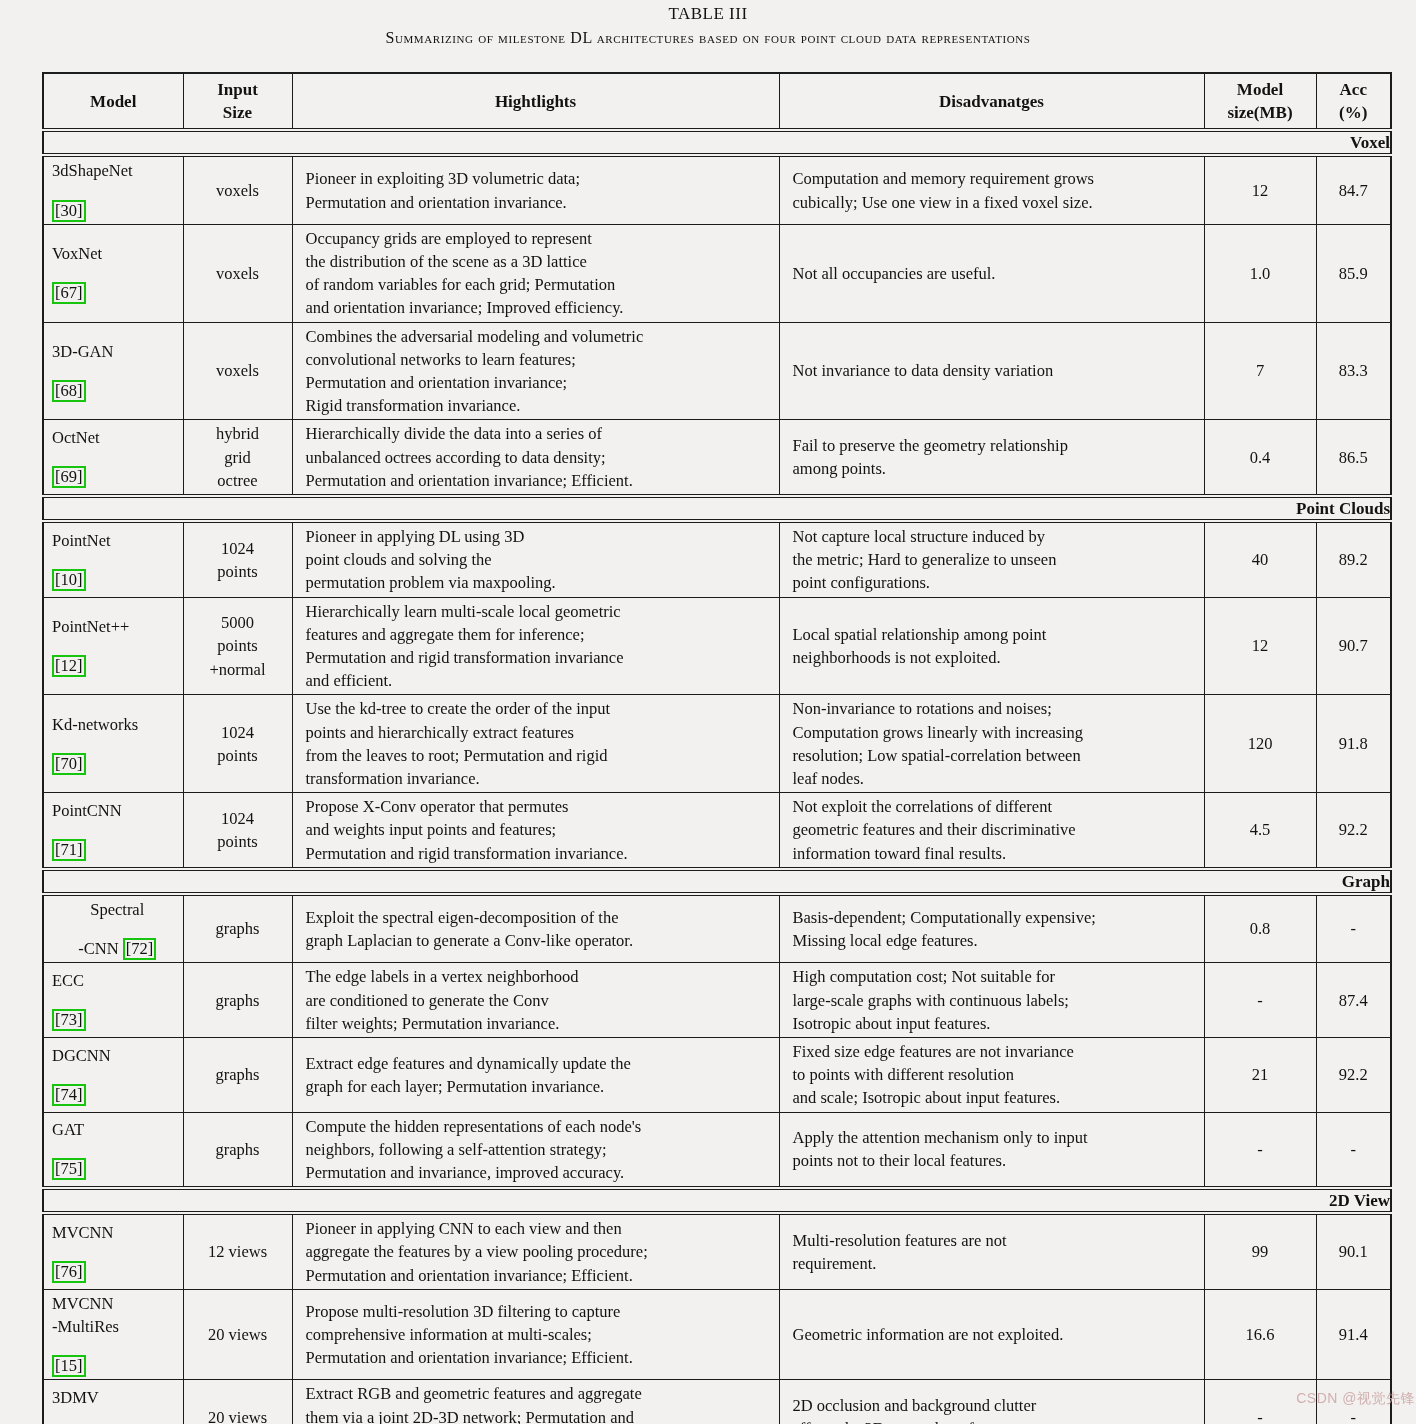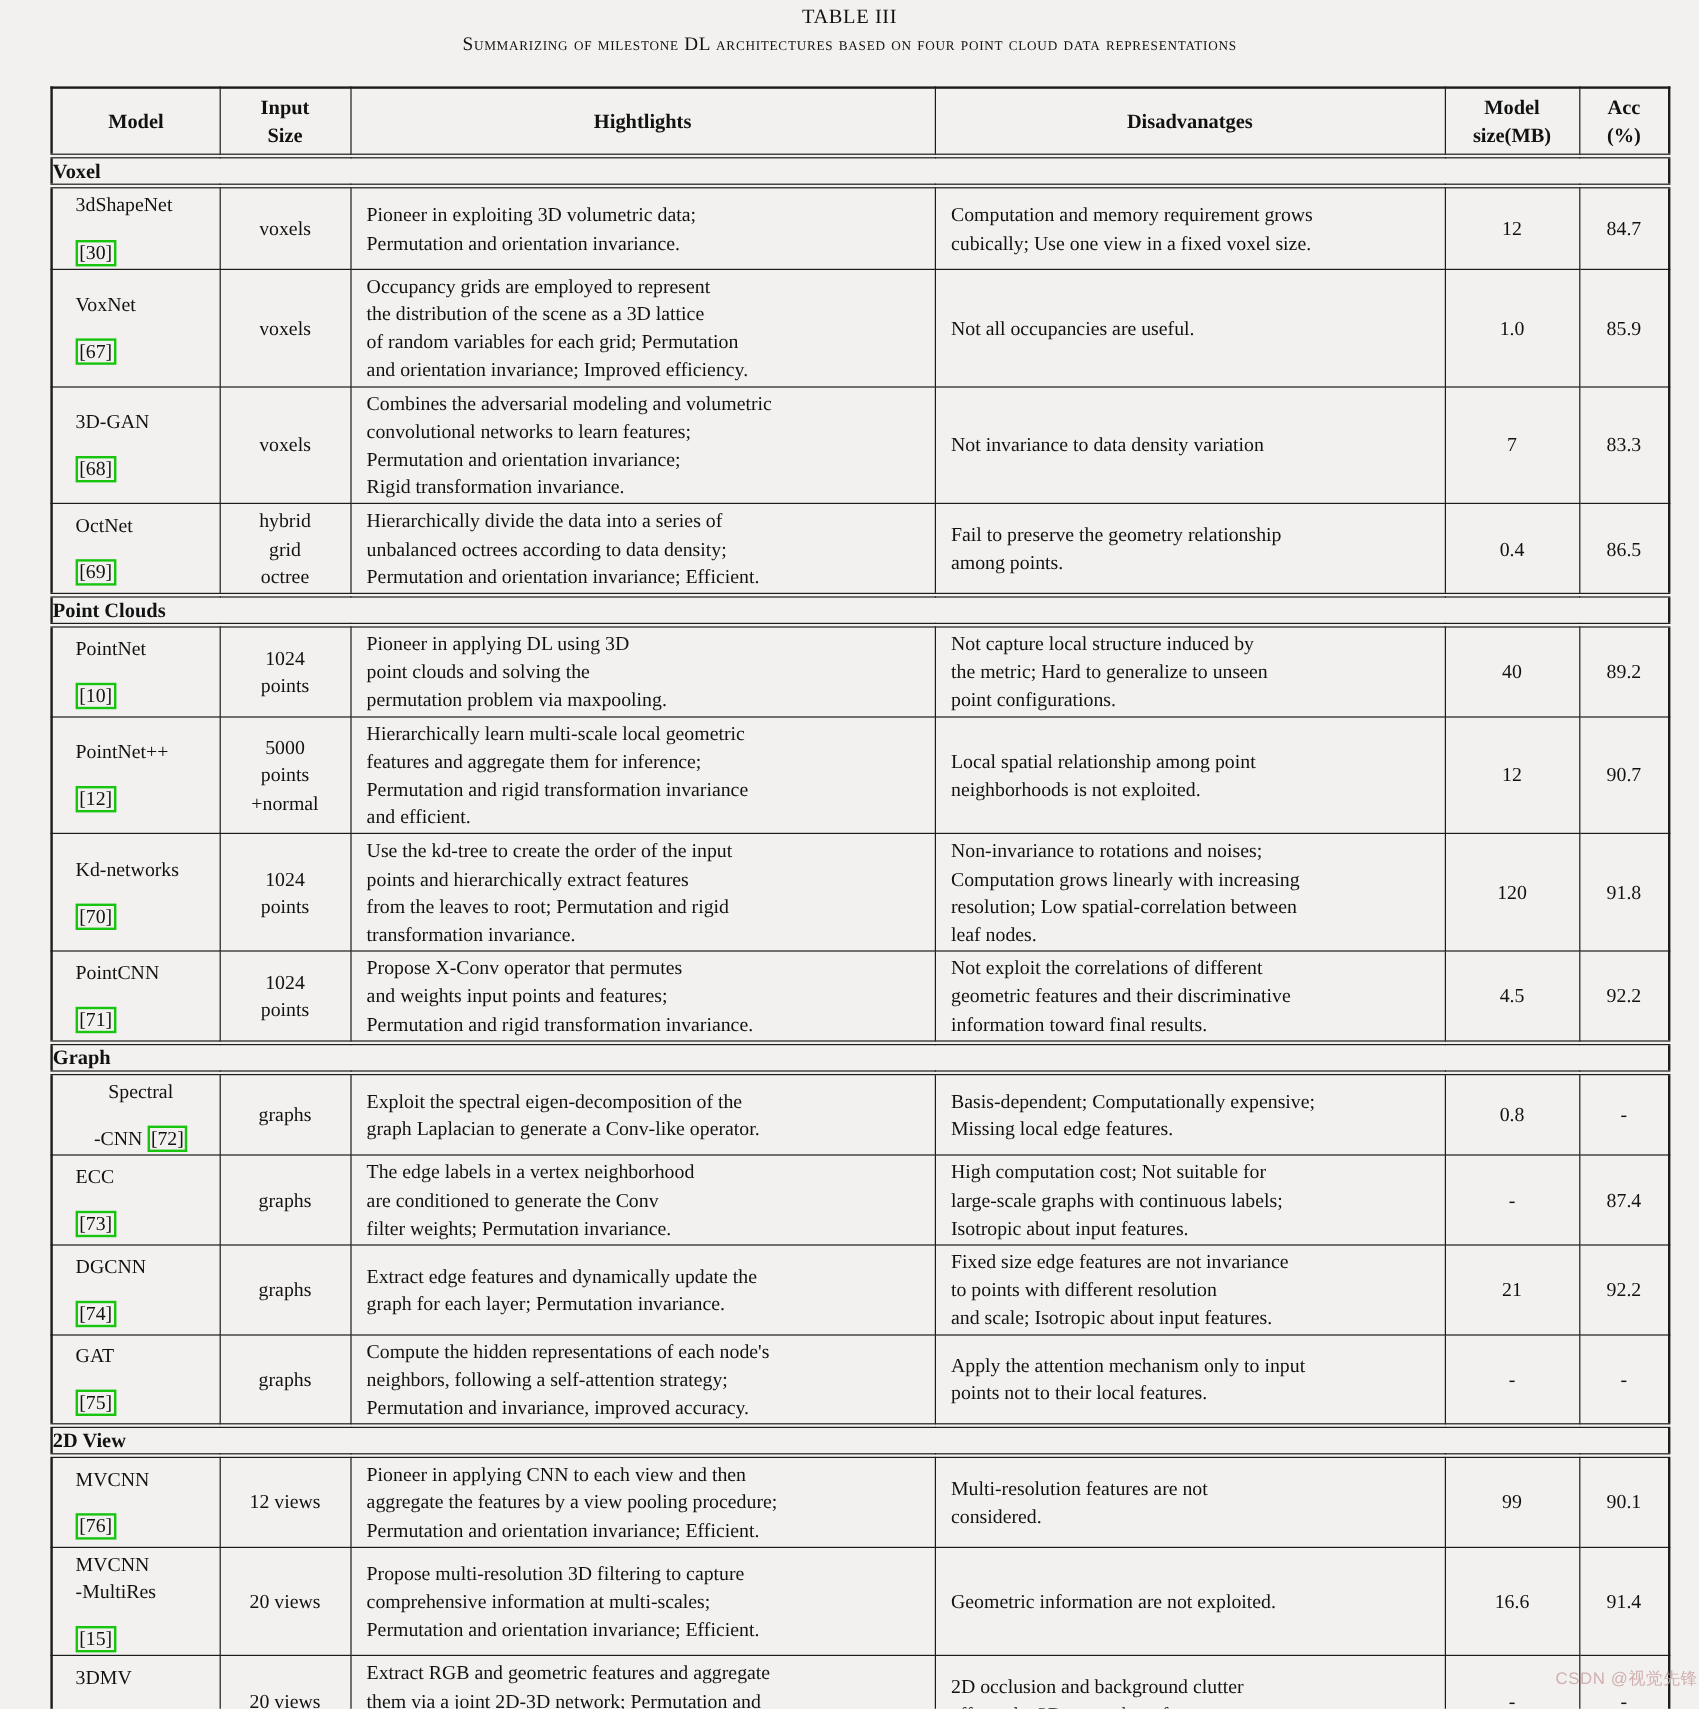--- a/index.html
+++ b/index.html
@@ -50,30 +50,30 @@
   th{
     font-weight:bold;
     font-size:17px;
     text-align:center;
     white-space:pre-line;
     padding:4px 2px;
   }
   td.section{
     font-weight:bold;
     font-size:17px;
-    text-align:left;
+    text-align:right;
     padding:0;
     line-height:21px;
     border-top:4px double #1c1c1c;
     border-bottom:4px double #1c1c1c;
   }
   td.model{
     text-align:left;
     white-space:pre-line;
-    padding-left:19px;
+    padding-left:8px;
   }
   td.model.center{text-align:center;padding-left:14px;}
   td.input{
     text-align:center;
     white-space:pre-line;
     padding:2px 2px;
   }
   td.text{
     text-align:left;
     white-space:pre-line;
@@ -302,21 +302,21 @@
         <td colspan="6" class="section">2D View</td>
       </tr>
       <tr>
         <td class="model">MVCNN
 <span class="cite">[76]</span></td>
         <td class="input">12 views</td>
         <td class="text">Pioneer in applying CNN to each view and then
 aggregate the features by a view pooling procedure;
 Permutation and orientation invariance; Efficient.</td>
         <td class="text">Multi-resolution features are not
-considered.</td>
+requirement.</td>
         <td class="num">99</td>
         <td class="num">90.1</td>
       </tr>
       <tr>
         <td class="model">MVCNN
 -MultiRes
 <span class="cite">[15]</span></td>
         <td class="input">20 views</td>
         <td class="text">Propose multi-resolution 3D filtering to capture
 comprehensive information at multi-scales;

